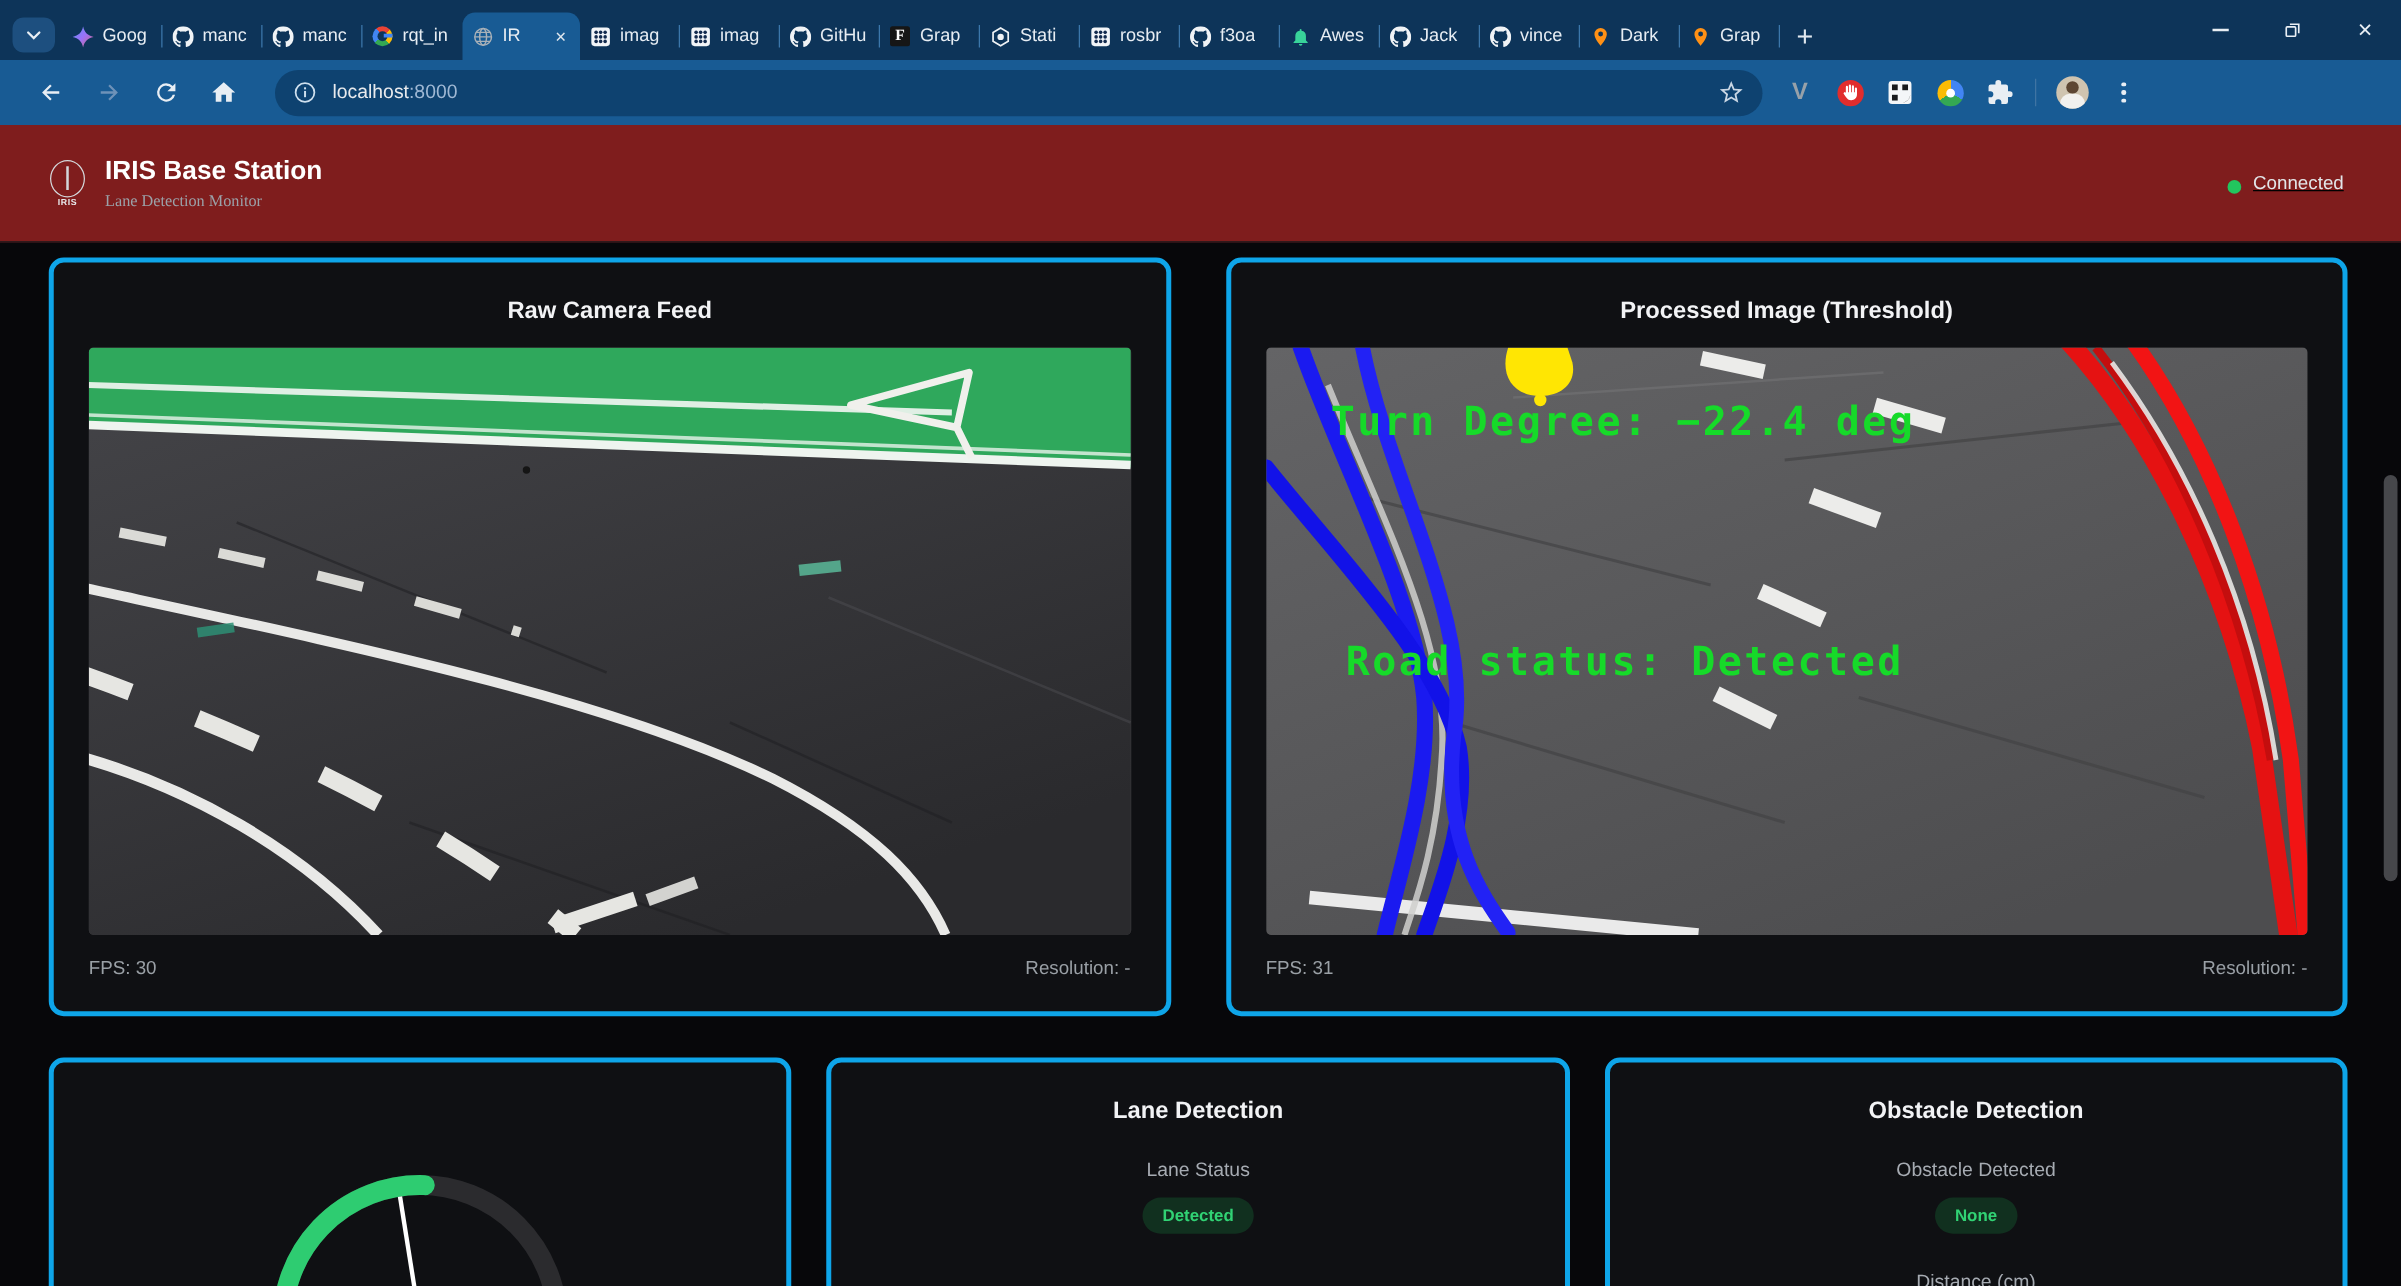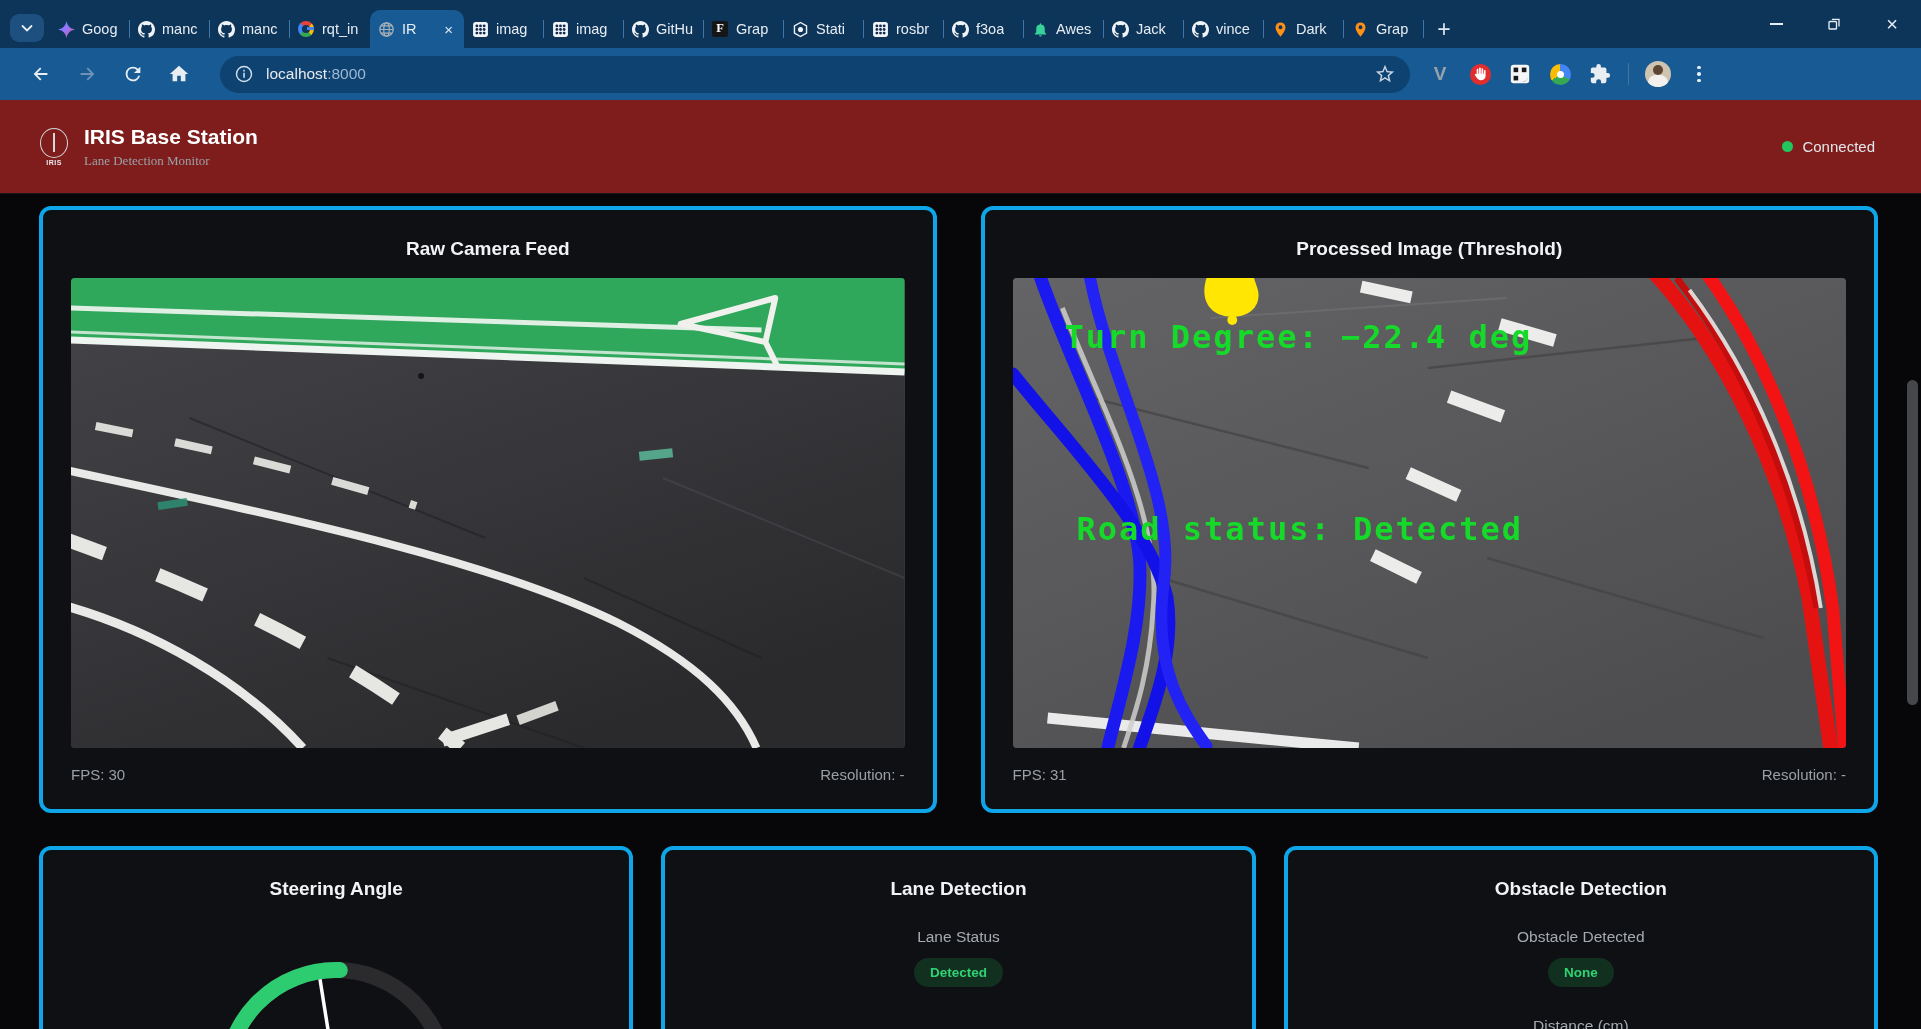--- a/index.html
+++ b/index.html
@@ -63,21 +63,21 @@
           overflow:hidden; }
   .pheader { height:94px; display:flex; align-items:center; padding:0 46px 0 40px;
              background:#7f1d1d; border-bottom:1px solid #17171b; }
   .logo { display:flex; flex-direction:column; align-items:center; margin-right:16px; }
   .logo-circle { width:28px; height:30px; border:1.6px solid #d4d7da; border-radius:50%;
                  display:flex; align-items:center; justify-content:center; }
   .logo-circle i { display:block; width:1.6px; height:19px; background:#d4d7da; }
   .logo-word { font-size:7px; font-weight:700; color:#e8eaec; letter-spacing:.5px; margin-top:1px; }
   .ptitle { font-size:21px; font-weight:700; color:#ffffff; }
   .psub { font-size:13px; color:#9ba1a8; margin-top:4px;font-family:Liberation Serif, serif; }
-  .pstatus { margin-left:auto; display:flex; align-items:center; }
+  .pstatus { margin-left:auto; display:flex; align-items:flex-end;text-decoration:underline; }
   .status-dot { width:11px; height:11px; border-radius:50%; background:#22c55e; margin-right:9px; }
   .status-text { font-size:15px; color:#e3e6e9; }
 
   .content { padding:12px 43px 0 39px; }
   .row-top { display:flex; gap:44px; }
   .row-bottom { display:flex; gap:28px; margin-top:33px; }
   .card { background:#0f1013; border:4px solid #0ea5e9; border-radius:12px;text-align:center; }
   .card.big { flex:1; padding:28px 28px 26px; }
   .card.small { flex:1; padding:28px 28px; height:430px; }
   .card-title { font-size:19px; font-weight:700; color:#f2f3f5; }
@@ -503,21 +503,20 @@
         <div class="feed-footer">
           <span>FPS: 31</span>
           <span>Resolution: -</span>
         </div>
       </div>
     </div>
 
     <div class="row-bottom">
 
       <div class="card small">
-        <div class="card-title">Steering Angle</div>
         <svg class="gauge" width="280" height="300" viewBox="0 0 280 300">
           <circle cx="140" cy="150" r="110" fill="none" stroke="#2b2b2e" stroke-width="16"></circle>
           <path d="M30.4 159.6 A110 110 0 0 1 143.8 40.1" fill="none" stroke="#2ecc71" stroke-width="16" stroke-linecap="round"></path>
           <line x1="140" y1="150" x2="124" y2="49.3" stroke="#ffffff" stroke-width="3.5"></line>
         </svg>
       </div>
 
       <div class="card small">
         <div class="card-title">Lane Detection</div>
         <div class="field-label">Lane Status</div>

